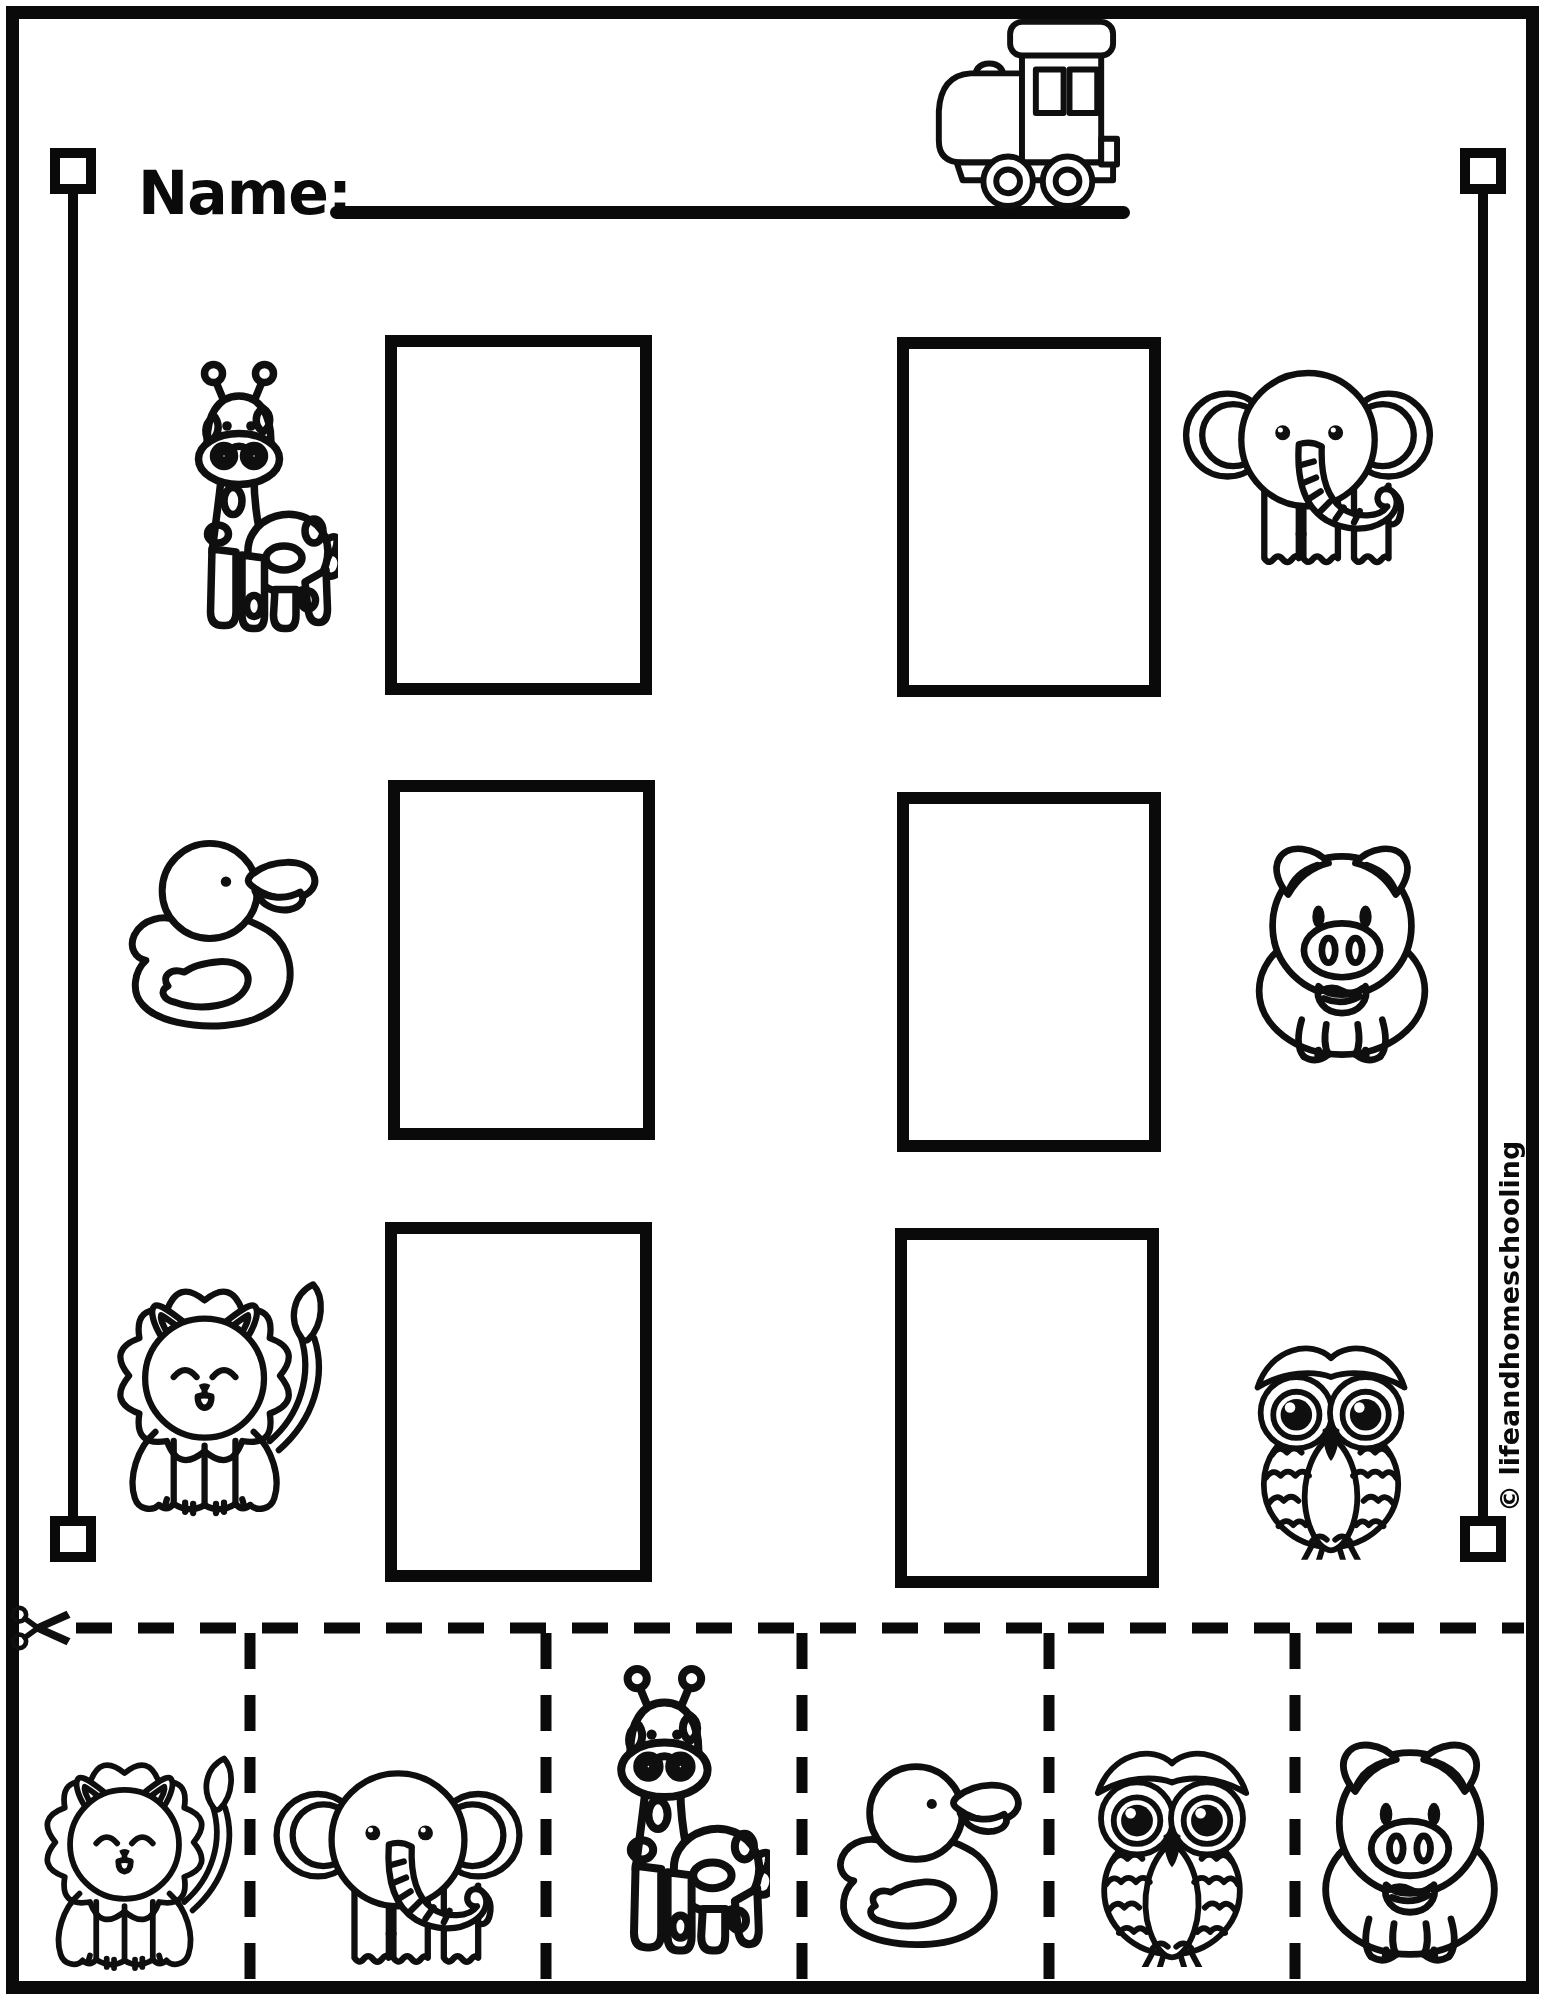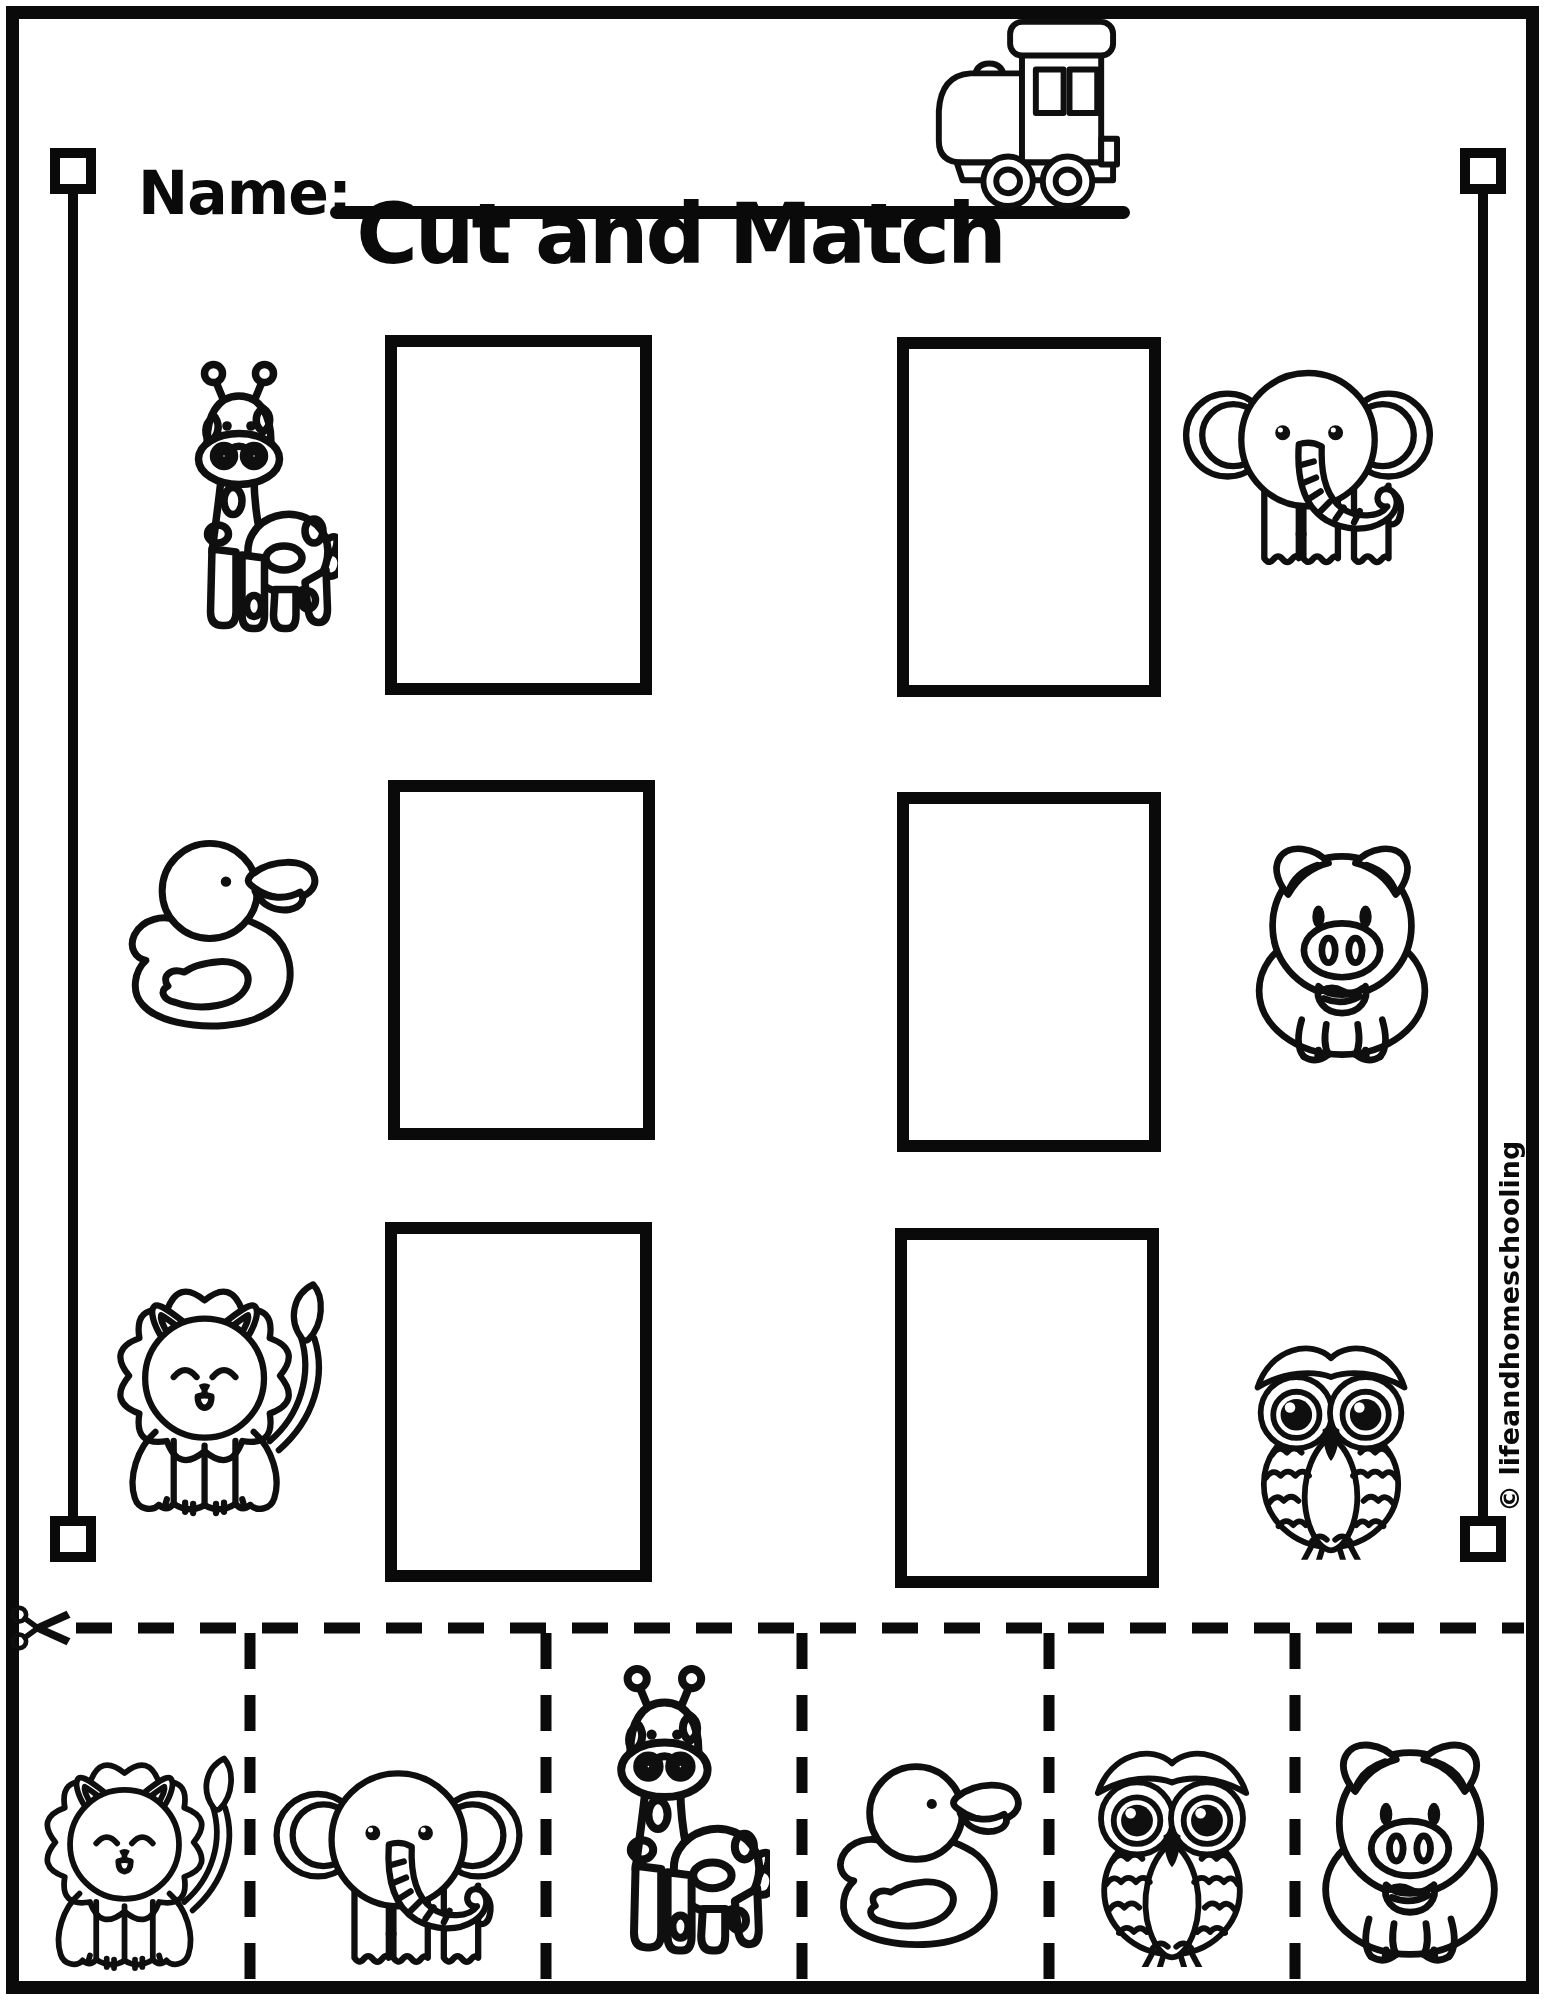--- a/index.html
+++ b/index.html
@@ -237,21 +237,20 @@
 <div class="pin" style="left:1460px;top:1516px;"></div>
 
 <div class="name-label">Name:</div>
 <div class="name-line"></div>
 
 <svg class="abs" style="left:916px;top:12px;width:210px;height:198px;" viewBox="0 0 210 200">
     <use href="#sym-train"></use>
   </svg>
 
 <div class="heading-wrap">
-  <div class="page-title">Cut and Match</div>
 </div>
 
 <div class="glue-box" style="left:385px;top:335px;"></div>
 <div class="glue-box" style="left:897px;top:337px;width:264px;"></div>
 <div class="glue-box" style="left:388px;top:780px;"></div>
 <div class="glue-box" style="left:897px;top:792px;width:264px;"></div>
 <div class="glue-box" style="left:385px;top:1222px;"></div>
 <div class="glue-box" style="left:895px;top:1228px;width:264px;"></div>
 
 <div id="match-area">

